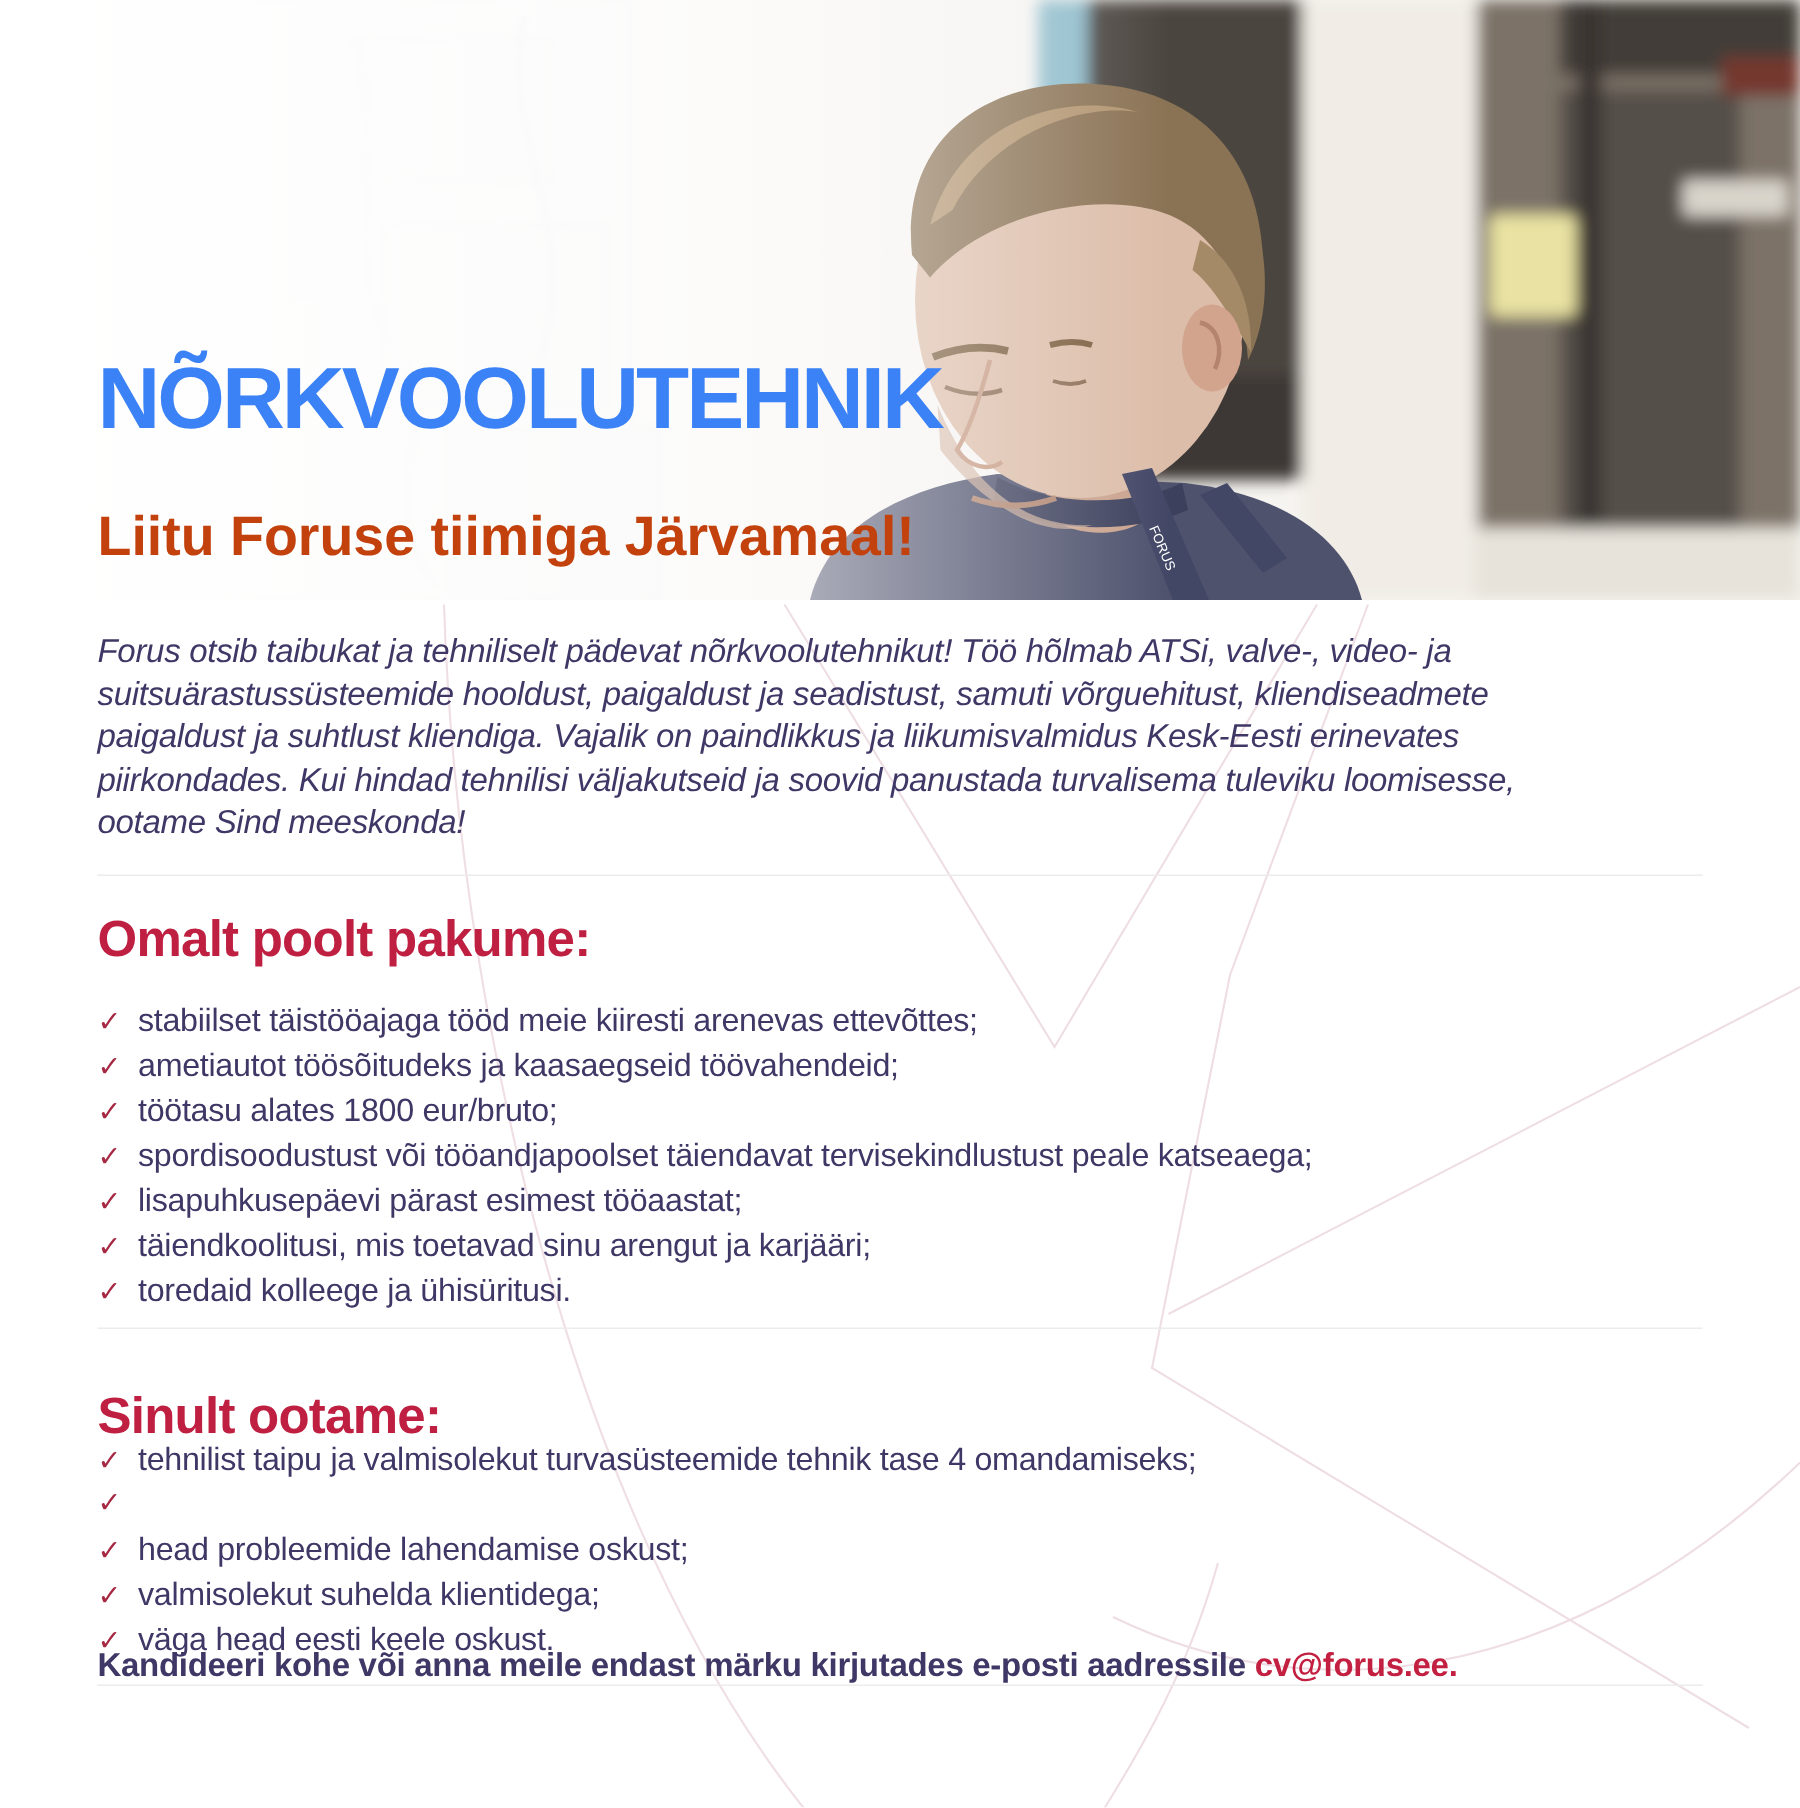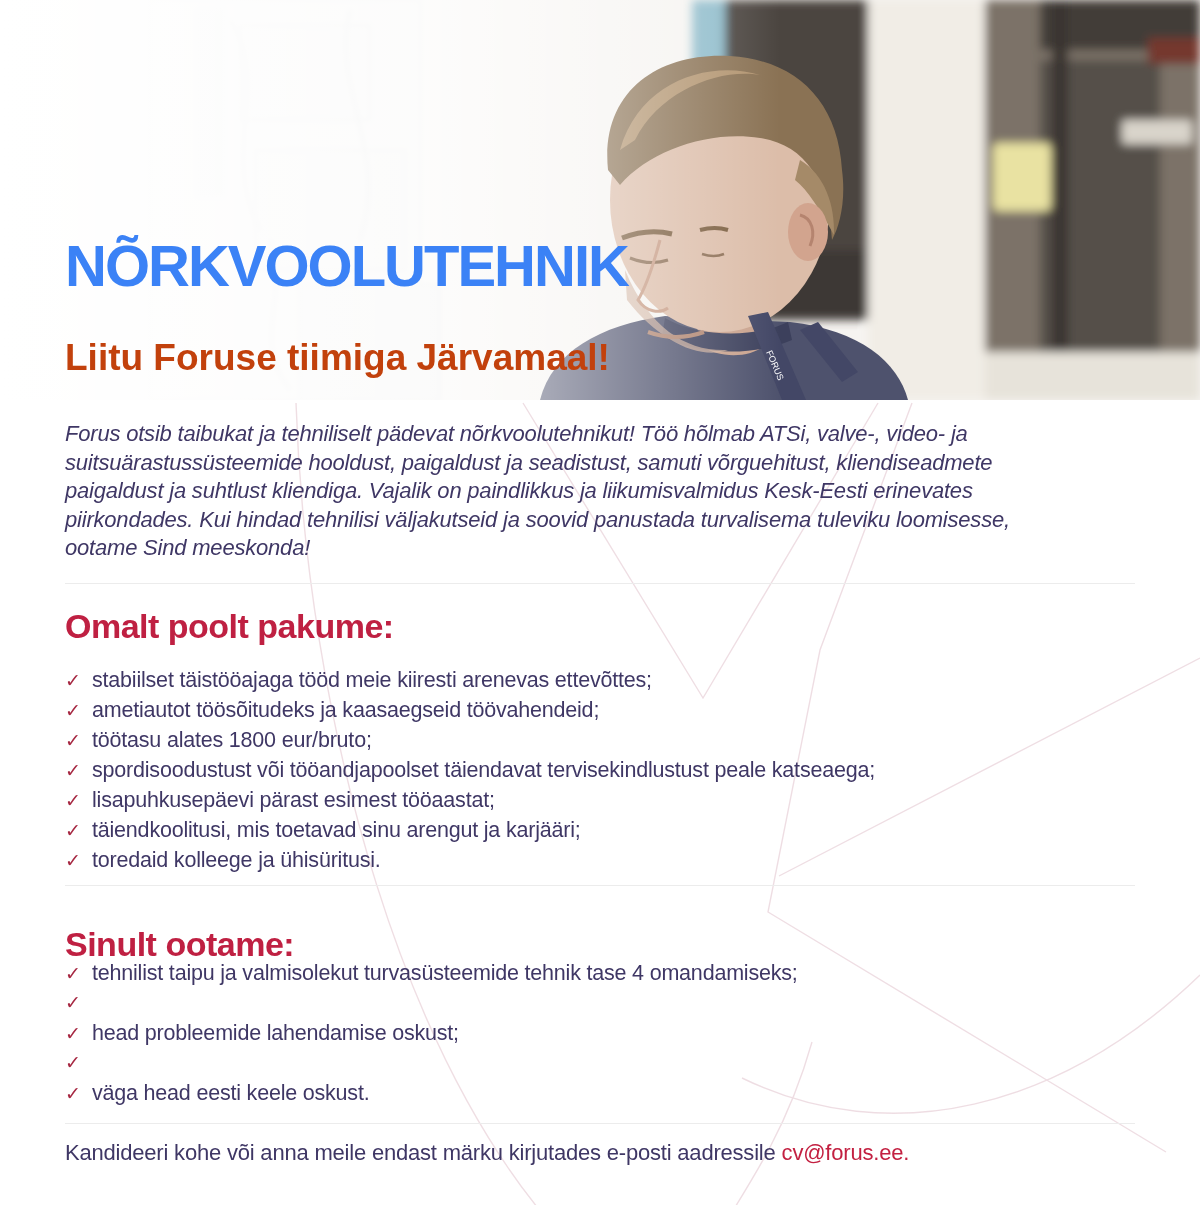--- a/index.html
+++ b/index.html
@@ -54,21 +54,21 @@
     font-size:21.5px;letter-spacing:-0.2px;
   }
   #offer-list{top:668px;}
   #expect-list{top:961px;}
   ul.checklist li{display:flex;align-items:baseline;height:30px;}
   ul.checklist .check{
     color:#a62842;font-size:19px;width:27px;flex:0 0 27px;
   }
 
   .footer-line{font-size:22px;letter-spacing:-0.2px;}
-  #footer-apply{top:1140px;font-weight:normal;}
+  #footer-apply{top:1097px;font-weight:bold;}
   #footer-apply .email{color:#c32041;margin-left:6px;}
   #footer-nb{top:1174px;font-size:21px;}
   #footer-nb .nb{font-weight:bold;margin-right:6px;}
 </style>
 </head>
 <body>
 
 <div class="page">
 
   <div class="photo">
@@ -219,20 +219,21 @@
           <span class="check">✓</span>
         </li>
 
         <li>
           <span class="check">✓</span>
           <span>head probleemide lahendamise oskust;</span>
         </li>
 
         <li>
           <span class="check">✓</span>
+          <span>valmisolekut suhelda klientidega;</span>
         </li>
 
         <li>
           <span class="check">✓</span>
           <span>väga head eesti keele oskust.</span>
         </li>
       </ul>
 
     <div class="sep" id="sep3"></div>
 

